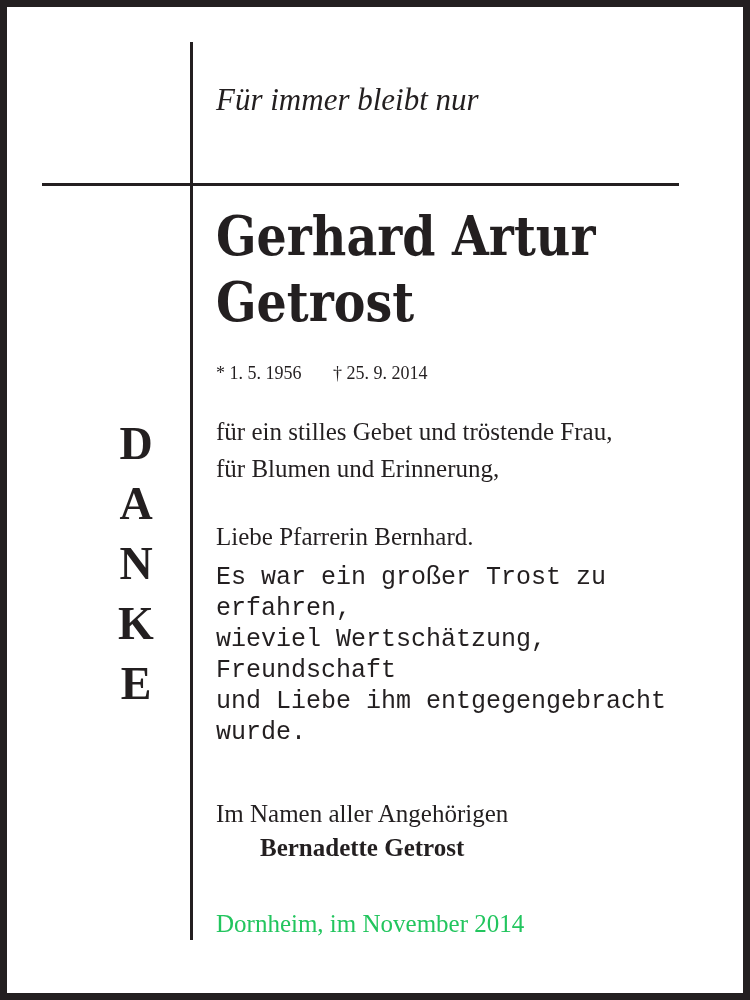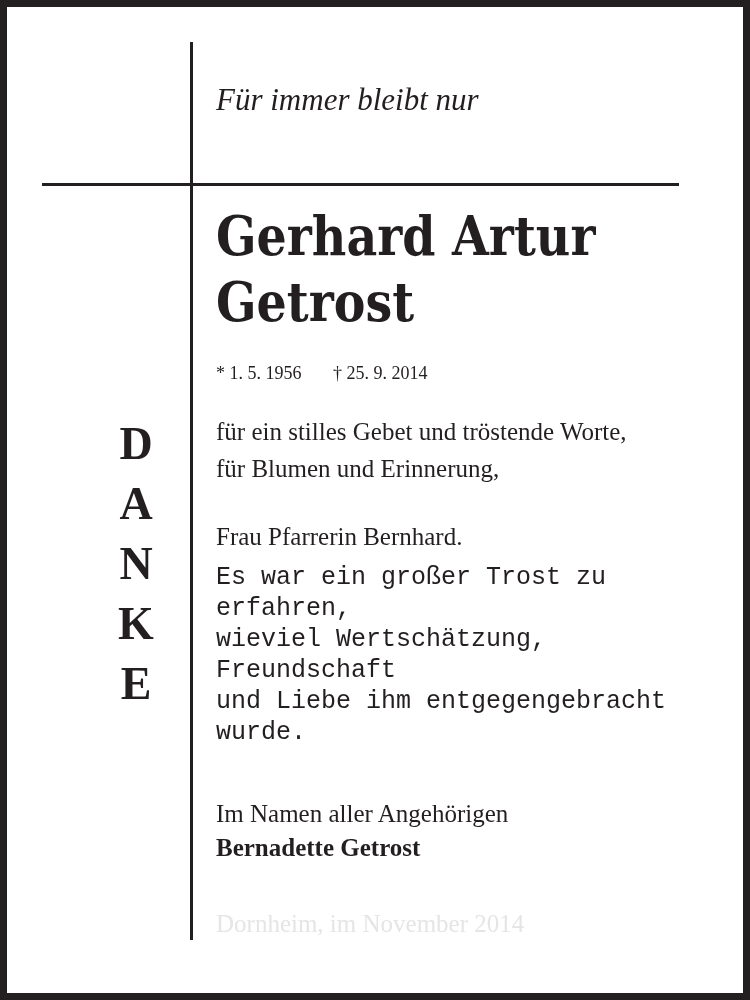--- a/index.html
+++ b/index.html
@@ -9,22 +9,22 @@
   .hline { position: absolute; left: 42px; top: 183px; width: 637px; height: 3px; background: #231f20; }
   .motto { position: absolute; left: 216px; top: 84px; font-family: "Liberation Serif", serif; font-style: italic; font-size: 31px; line-height: 31px; color: #231f20; }
   .name { position: absolute; left: 216px; top: 203px; font-family: "DejaVu Serif", serif; font-weight: bold; font-size: 54px; line-height: 66px; color: #231f20; letter-spacing: 0px; transform: scaleX(0.88); transform-origin: left top; white-space: nowrap; }
   .dates { position: absolute; left: 216px; top: 357px; font-family: "Liberation Serif", serif; font-size: 18px; line-height: 32px; color: #231f20; white-space: pre; }
   .danke { position: absolute; left: 113px; top: 418px; width: 46px; text-align: center; font-family: "Liberation Serif", serif; font-weight: bold; font-size: 46px; color: #231f20; }
   .danke span { display: block; height: 60px; line-height: 52px; }
   .body { position: absolute; left: 216px; top: 416px; width: 520px; font-family: "Liberation Serif", serif; font-size: 25px; line-height: 31px; color: #231f20; }
   .body p { margin: 0 0 6px 0; }
   .body p.gap { margin-top: 10px; font-family: Liberation Mono, monospace; }
   .sign { position: absolute; left: 216px; top: 797px; font-family: "Liberation Serif", serif; font-size: 25px; line-height: 34px; color: #231f20; }
-  .sign .bold { font-weight: bold; }
-  .place { position: absolute; left: 216px; top: 908px; font-family: "Liberation Serif", serif; font-size: 25px; line-height: 32px; color: #e5e5e5; }
+  .sign .bold { font-weight: bold; text-align: center; }
+  .place { position: absolute; left: 216px; top: 908px; font-family: "Liberation Serif", serif; font-size: 25px; line-height: 32px; color: #22c55e; }
 </style>
 </head>
 <body>
 
 <div class="frame">
 </div>
 
 <div class="vline"></div>
 <div class="hline"></div>
 
@@ -42,28 +42,28 @@
 <div class="danke">
   <span>D</span>
   <span>A</span>
   <span>N</span>
   <span>K</span>
   <span>E</span>
 </div>
 
 <div class="body">
   <p>
-    <span>für ein stilles Gebet und tröstende Worte,</span>
+    <span>für ein stilles Gebet und tröstende Frau,</span>
   </p>
   <p>
     <span>für Blumen und Erinnerung,</span>
   </p>
   <p>
     <br>
-    <span>Frau Pfarrerin Bernhard.</span>
+    <span>Liebe Pfarrerin Bernhard.</span>
   </p>
   <p class="gap">
     <span>Es war ein großer Trost zu erfahren,</span><br>
     <span>wieviel Wertschätzung, Freundschaft</span><br>
     <span>und Liebe ihm entgegengebracht wurde.</span>
   </p>
 </div>
 
 <div class="sign">
   <div>Im Namen aller Angehörigen</div>

